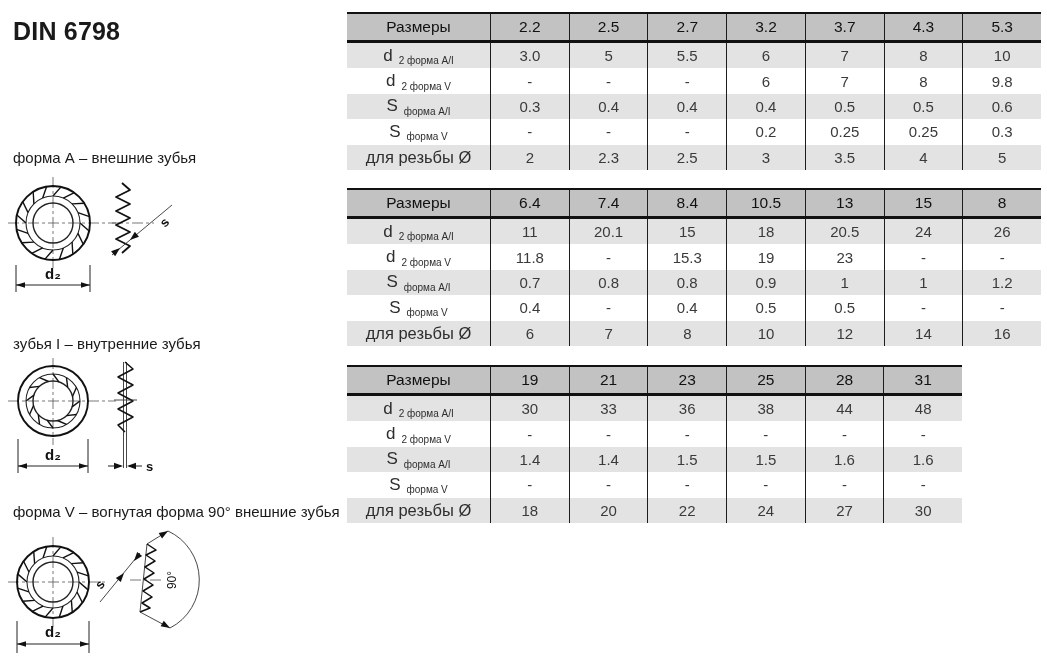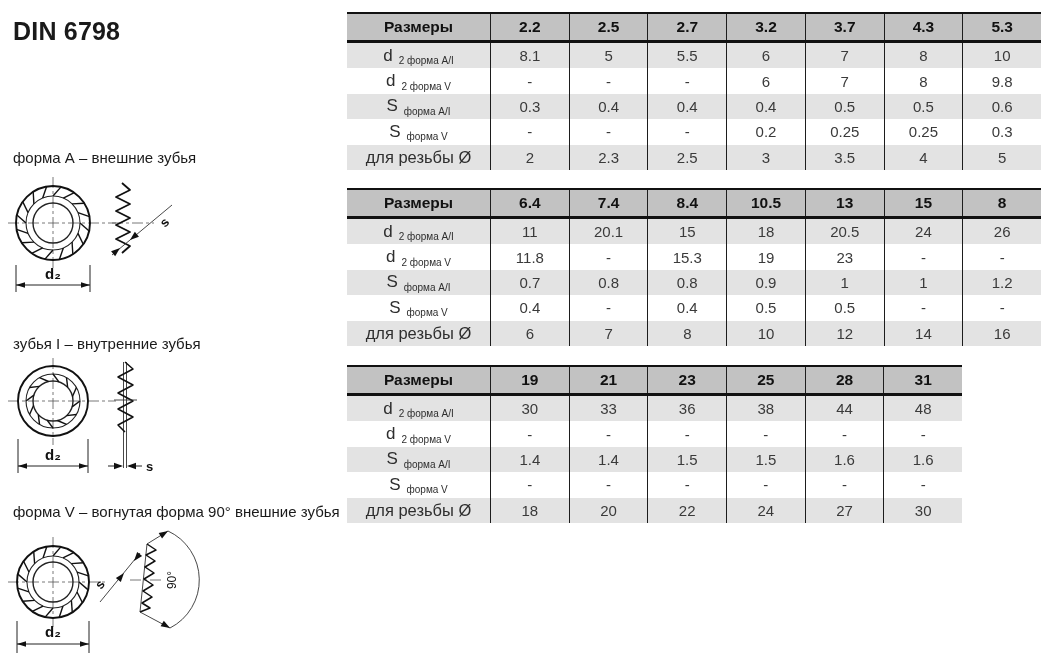--- a/index.html
+++ b/index.html
@@ -13,21 +13,21 @@
   .title{left:13px;top:17px;font-size:25px;font-weight:bold;letter-spacing:.2px;}
   .subtitle{left:13px;top:64px;font-size:20px;line-height:31px;}
   .form-label{font-size:15px;white-space:nowrap;}
 
   
   .tbl{position:absolute;left:347px;}
   .tbl .tr{display:flex;align-items:stretch;}
   .tbl .tr.head{
     height:26px;background:var(--hbg,#c2c2c2);
     border-top:2px solid #111;border-bottom:3px solid #111;
-    font-weight:bold;font-size:15.5px;color:#111;
+    font-weight:normal;font-size:15.5px;color:#111;
   }
   .tbl .tr.data{height:25.4px;font-size:15px;color:#3a3a3a;}
   .tbl .tr.stripe{background:var(--sbg,#e3e3e3);}
   .tbl .cell{
     flex:1;display:flex;align-items:center;justify-content:center;
     border-left:1.4px solid #1d1d1d;min-width:0;
   }
   .tbl .cell.lab{flex:0 0 143px;border-left:none;}
   .tbl .lm{font-size:17px;color:#2e2e2e;}
   .tbl .lm.plain{font-size:16.5px;}
@@ -199,21 +199,21 @@
       <div class="cell val">3.2</div>
       <div class="cell val">3.7</div>
       <div class="cell val">4.3</div>
       <div class="cell val">5.3</div>
     </div>
     <div class="tr data stripe">
       <div class="cell lab">
         <span class="lm">d</span>
         <span class="ls">2 форма А/I</span>
       </div>
-      <div class="cell val">8.1</div>
+      <div class="cell val">3.0</div>
       <div class="cell val">5</div>
       <div class="cell val">5.5</div>
       <div class="cell val">6</div>
       <div class="cell val">7</div>
       <div class="cell val">8</div>
       <div class="cell val">10</div>
     </div>
     <div class="tr data">
       <div class="cell lab">
         <span class="lm">d</span>

